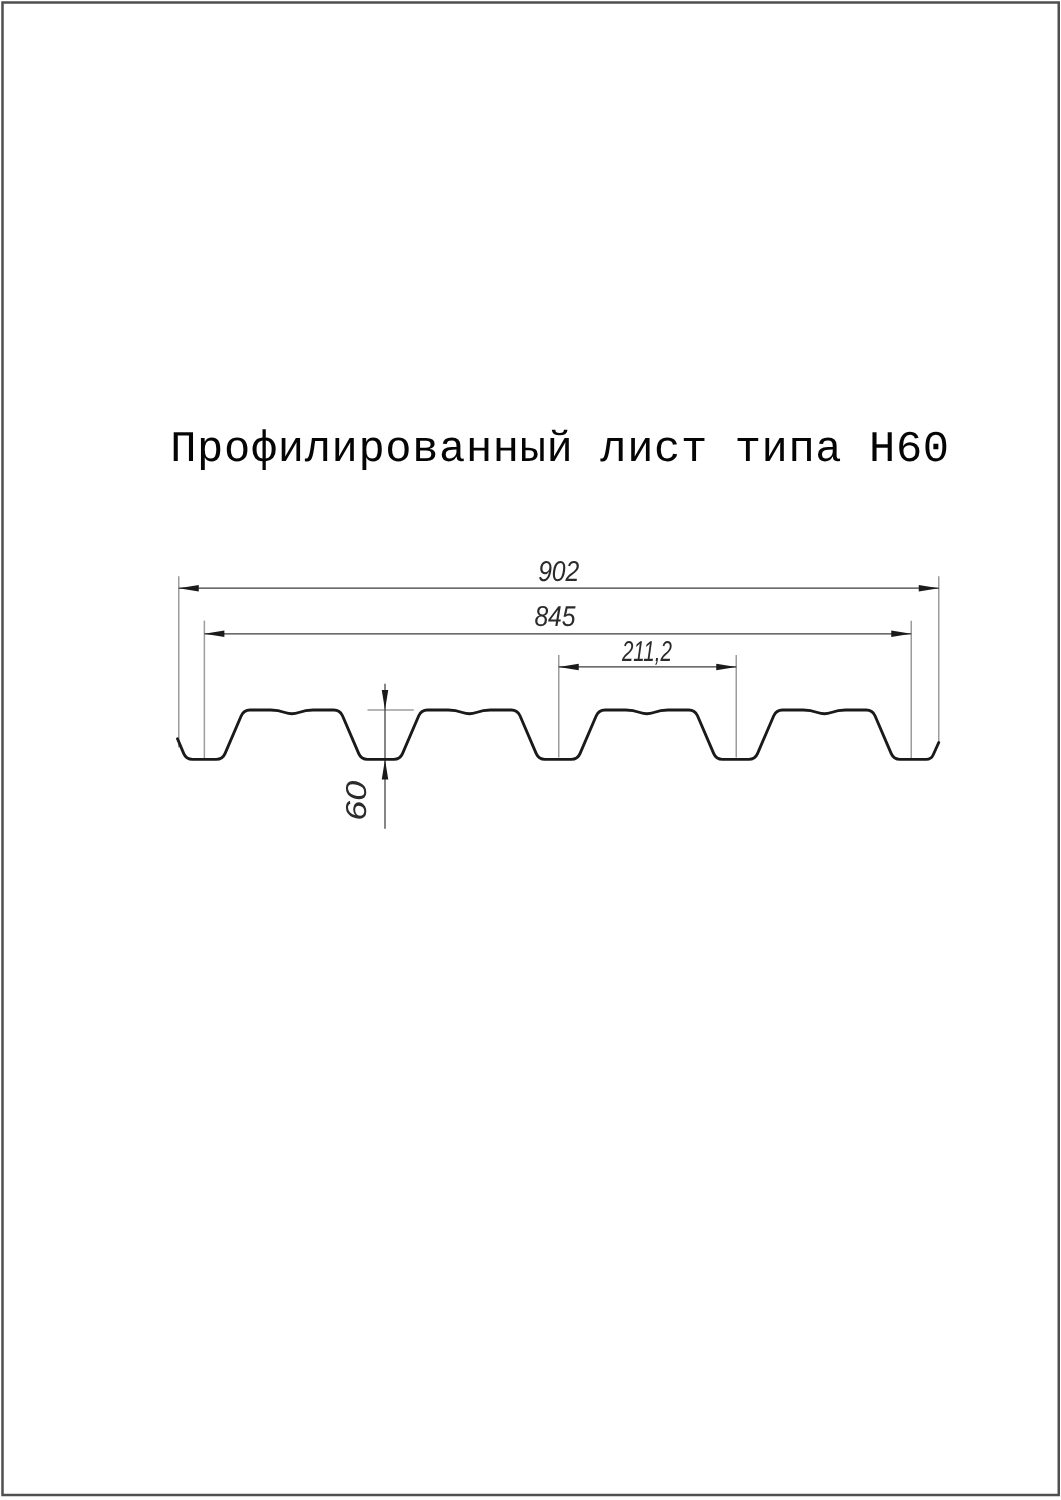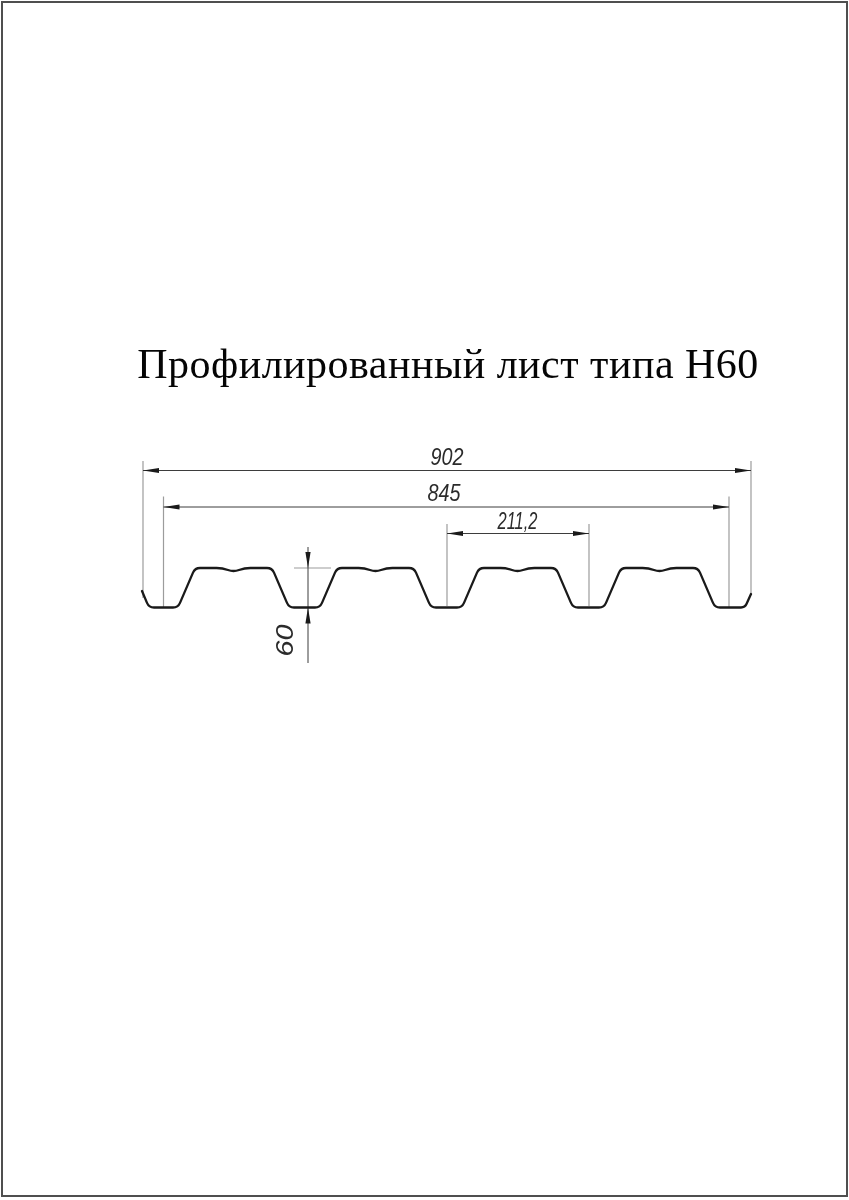--- a/index.html
+++ b/index.html
@@ -23,22 +23,22 @@
     width: 843px; height: 1192px;
     border: 2px solid #4f4f4f;
     pointer-events: none;
   }
   .title {
     position: absolute;
     left: 448px;
     top: 340px;
     transform: translateX(-50%);
     white-space: nowrap;
-    font-family: Liberation Serif, serif;
-    font-size: 42px;
+    font-family: Liberation Mono, monospace;
+    font-size: 35px;
     font-weight: 400;
     color: #050505;
     letter-spacing: 0.5px;
   }
   svg.drawing {
     position: absolute;
     left: 0; top: 0;
   }
   svg .dim-text {
     font-family: "Liberation Sans", sans-serif;

